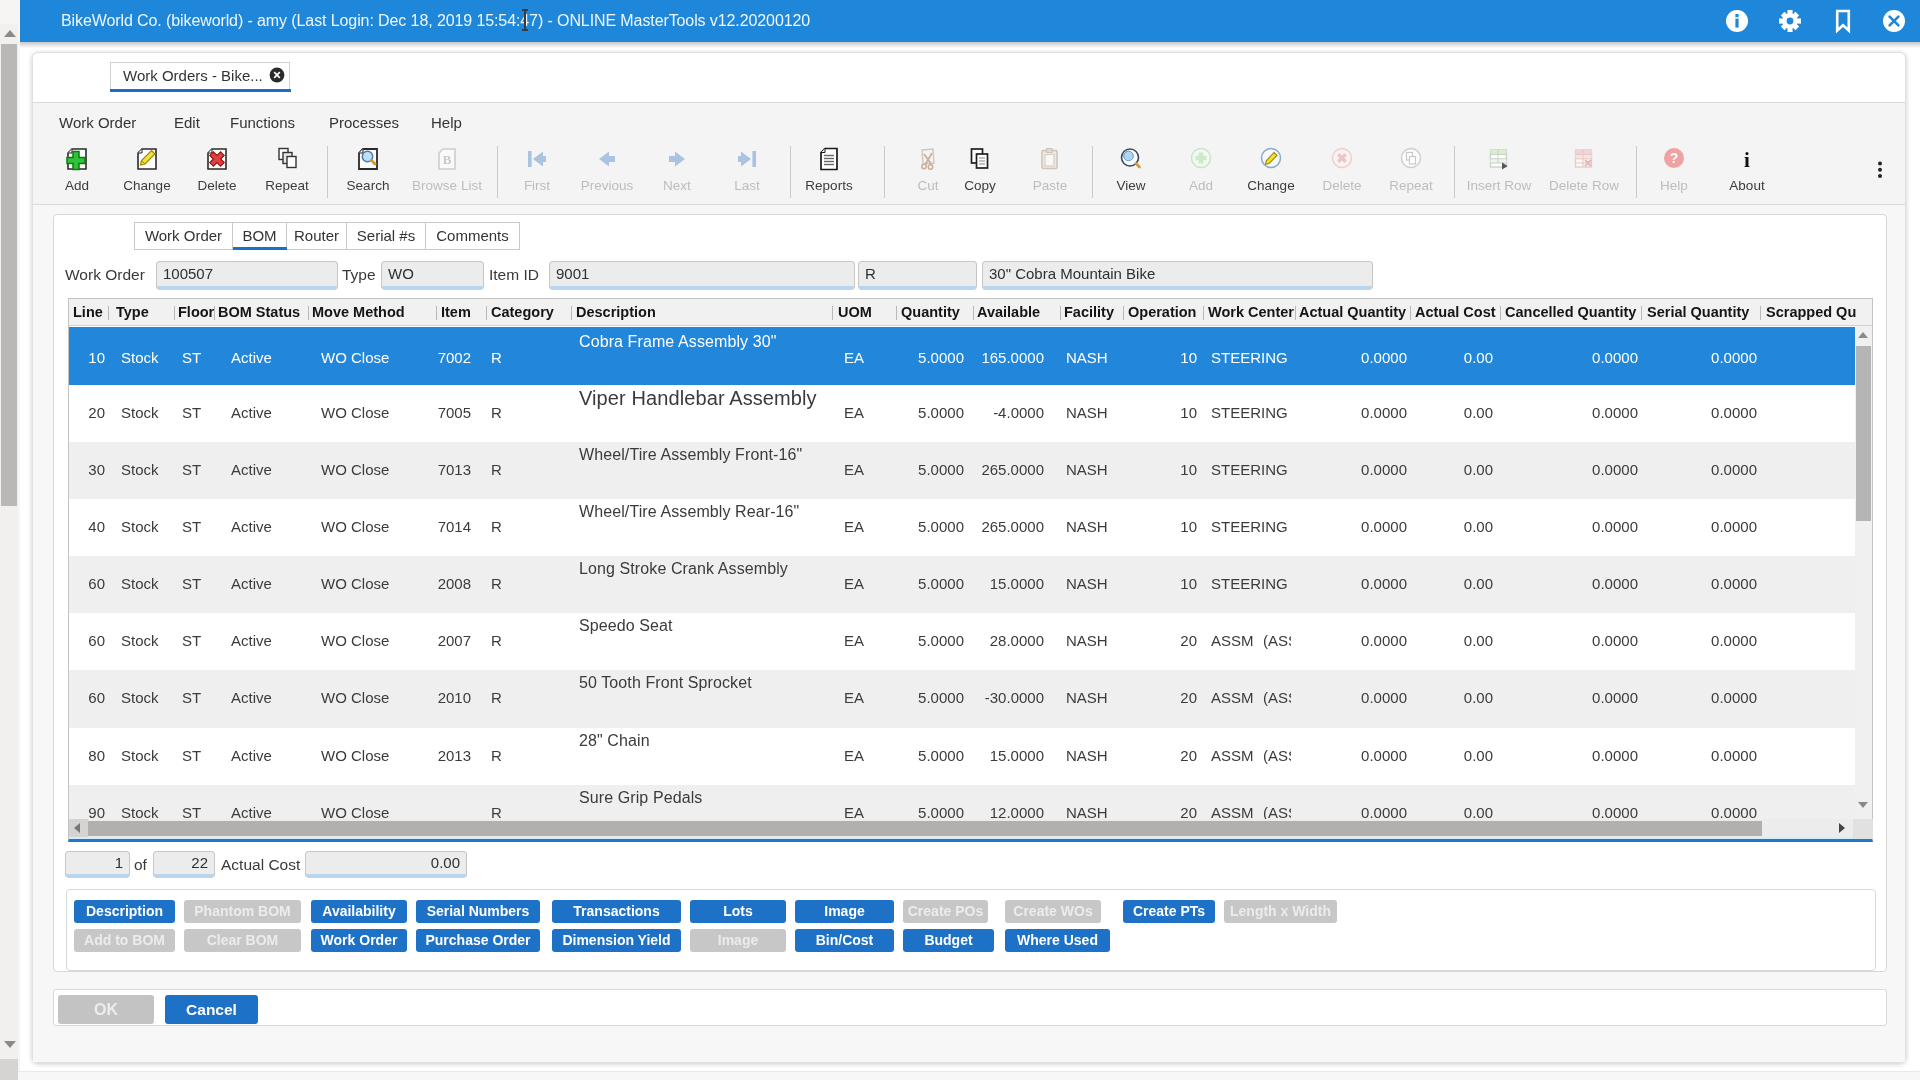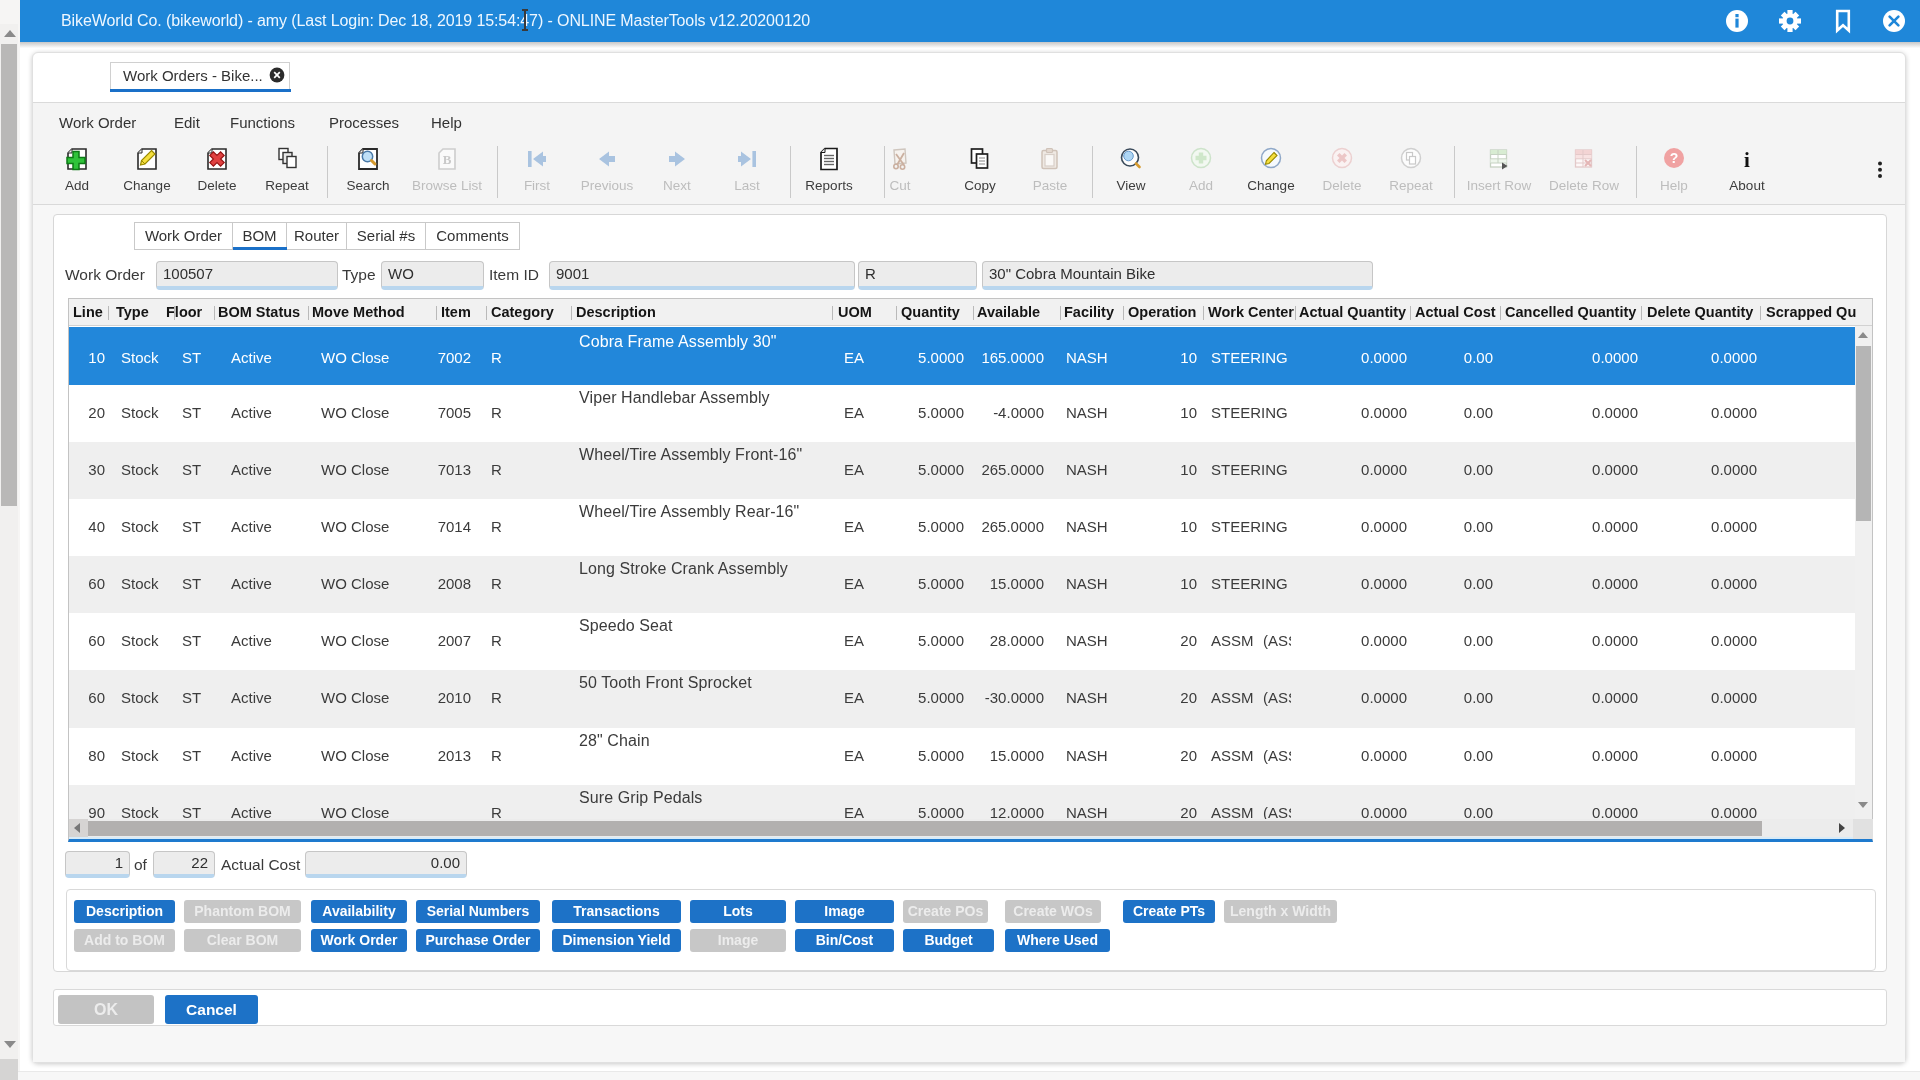--- a/index.html
+++ b/index.html
@@ -175,21 +175,21 @@
 <g stroke="#666" stroke-width="1.4">
           <path d="M8,9.5 h10"></path>
           <path d="M8,12.5 h10"></path>
           <path d="M8,15.5 h10"></path>
           <path d="M8,18.5 h10"></path>
         </g>
 </svg></div>
     <div class="tx lbl">Reports</div>
   </div>
 
-<div class="tb" style="left:860px;">
+<div class="tb" style="left:888px;">
     <div class="ic"><svg width="26" height="26" viewBox="0 0 26 26">
 <path d="M7,4 L18,3 L19,17 L8,18 Z" fill="#f6f2ee" stroke="#cfc6be" stroke-width="1.4"></path>
 <path d="M9,8 L17,19 M17,7 L10,19" stroke="#cbb0a0" stroke-width="1.8"></path>
 <circle cx="9" cy="20.5" r="2.2" fill="none" stroke="#cbb0a0" stroke-width="1.6"></circle>
 <circle cx="15.5" cy="21" r="2.2" fill="none" stroke="#cbb0a0" stroke-width="1.6"></circle>
 </svg></div>
     <div class="tx dis">Cut</div>
   </div>
 
 <div class="tb" style="left:940px;">
@@ -319,36 +319,36 @@
 <div class="abs" style="left:342px;top:261px;height:28px;line-height:28px;font-size:15.5px;color:#3a3a3a;">Type</div>
 <div class="abs field" style="left:381px;top:261px;width:103px;height:29px;">WO</div>
 <div class="abs" style="left:489px;top:261px;height:28px;line-height:28px;font-size:15.5px;color:#3a3a3a;">Item ID</div>
 <div class="abs field" style="left:549px;top:261px;width:306px;height:29px;">9001</div>
 <div class="abs field" style="left:858px;top:261px;width:119px;height:29px;">R</div>
 <div class="abs field" style="left:982px;top:261px;width:391px;height:29px;">30" Cobra Mountain Bike</div>
 <div class="abs" style="left:68px;top:298px;width:1805px;height:544px;background:#fff;border:1px solid #c3c3c3;border-bottom:3px solid #1e7ace;overflow:hidden;">
 <div class="abs" style="left:0;top:0;width:1805px;height:27px;background:#f1f1f1;border-bottom:1px solid #d2d2d2;">
 <div class="th" style="left:4px;">Line</div>
 <div class="th" style="left:47px;">Type</div>
-<div class="th" style="left:97px;">Floor</div>
+<div class="th" style="left:109px;">Floor</div>
 <div class="th" style="left:149px;">BOM Status</div>
 <div class="th" style="left:243px;">Move Method</div>
 <div class="th" style="left:372px;">Item</div>
 <div class="th" style="left:422px;">Category</div>
 <div class="th" style="left:507px;">Description</div>
 <div class="th" style="left:769px;">UOM</div>
 <div class="th" style="left:832px;">Quantity</div>
 <div class="th" style="left:908px;">Available</div>
 <div class="th" style="left:995px;">Facility</div>
 <div class="th" style="left:1059px;">Operation</div>
 <div class="th" style="left:1139px;">Work Center</div>
 <div class="th" style="left:1230px;">Actual Quantity</div>
 <div class="th" style="left:1346px;">Actual Cost</div>
 <div class="th" style="left:1436px;">Cancelled Quantity</div>
-<div class="th" style="left:1578px;">Delete Quantity</div>
+<div class="th" style="left:1578px;">Serial Quantity</div>
 <div class="th" style="left:1697px;">Scrapped Qu</div>
 <div class="tsep" style="left:38.7px;"></div>
 <div class="tsep" style="left:104.7px;"></div>
 <div class="tsep" style="left:144.7px;"></div>
 <div class="tsep" style="left:238.7px;"></div>
 <div class="tsep" style="left:367.0px;"></div>
 <div class="tsep" style="left:417.0px;"></div>
 <div class="tsep" style="left:502.0px;"></div>
 <div class="tsep" style="left:763.0px;"></div>
 <div class="tsep" style="left:827.0px;"></div>
@@ -376,21 +376,21 @@
 <span style="right:830px;top:21px;">165.0000</span>
 <span style="left:997px;top:21px;">NASH</span>
 <span style="right:677px;top:21px;">10</span>
 <span style="left:1142px;top:21px;">STEERING</span>
 <span style="right:467px;top:21px;">0.0000</span>
 <span style="right:381px;top:21px;">0.00</span>
 <span style="right:236px;top:21px;">0.0000</span>
 <span style="right:117px;top:21px;">0.0000</span>
 </div>
 <div class="row" style="top:86px;height:57px;">
-<span style="left:510px;top:3px;font-size:16px;letter-spacing:0.1px;">Viper Handlebar Assembly</span>
+<span style="left:510px;top:3px;font-size:20px;letter-spacing:0.1px;">Viper Handlebar Assembly</span>
 <span style="right:1769px;text-align:right;top:18px;">20</span>
 <span style="left:52px;top:18px;">Stock</span>
 <span style="left:113px;top:18px;">ST</span>
 <span style="left:162px;top:18px;">Active</span>
 <span style="left:252px;top:18px;">WO Close</span>
 <span style="right:1403px;top:18px;">7005</span>
 <span style="left:422px;top:18px;">R</span>
 <span style="left:775px;top:18px;">EA</span>
 <span style="right:910px;top:18px;">5.0000</span>
 <span style="right:830px;top:18px;">-4.0000</span>

